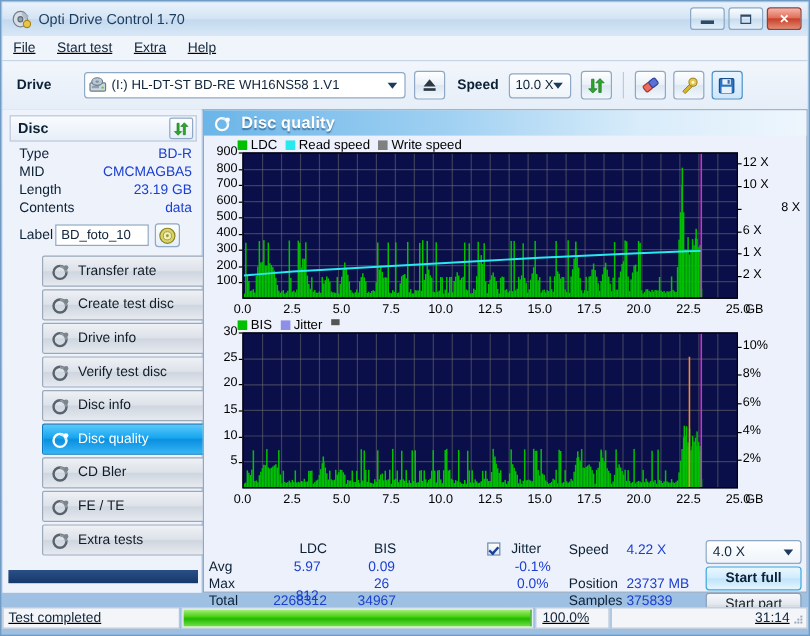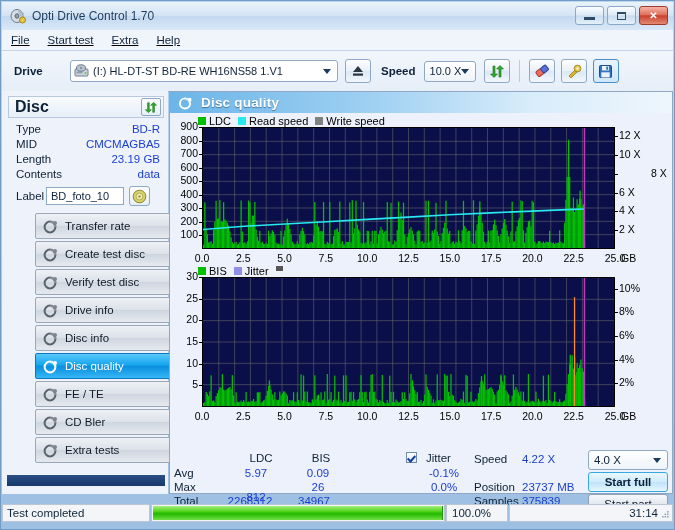--- a/index.html
+++ b/index.html
@@ -90,21 +90,21 @@
   #left{
     position:absolute;left:1px;top:90px;width:166px;height:403px;
     background:#eef2fa;
   }
   #disc-header{
     position:absolute;left:6px;top:5px;width:156px;height:22px;
     background:linear-gradient(180deg,#f9fbfe 0%,#e7eef8 100%);
     border:1px solid #b8c9dd;box-sizing:border-box;
     display:flex;align-items:center;
   }
-  #disc-header-label{margin-left:6px;font-weight:bold;font-size:16px;color:#0d2136;}
+  #disc-header-label{margin-left:6px;font-weight:bold;font-size:12px;color:#0d2136;}
   #disc-refresh{
     position:absolute;right:2px;top:1px;width:20px;height:18px;
     border:1px solid #8fa9c4;border-radius:2px;
     background:linear-gradient(180deg,#fdfefe 0%,#e6eef7 100%);
     display:flex;align-items:center;justify-content:center;box-sizing:border-box;
   }
   #disc-info{position:absolute;left:6px;top:30px;width:156px;}
   .di-row{display:flex;height:15px;align-items:center;font-size:11.5px;}
   .di-key{width:64px;color:#0d2136;padding-left:8px;box-sizing:border-box;}
   .di-val{flex:1;text-align:right;color:#1a3fd0;padding-right:4px;}
@@ -196,21 +196,21 @@
     position:absolute;left:418px;top:44px;width:80px;height:20px;
     border:1px solid #8ea0b4;border-radius:3px;box-sizing:border-box;
     background:linear-gradient(180deg,#f6f8fb 0%,#e4e9ef 48%,#d6dde6 52%,#eef1f5 100%);
     display:flex;align-items:center;justify-content:center;
     font-size:11.5px;color:#111c28;
   }
 
   
   #statusbar{
     position:absolute;left:1px;top:503px;width:671px;height:22px;
-    display:flex;
+    display:flex;align-items:center;text-decoration:underline;
   }
   .sb-cell{
     height:18px;background:#f3f5f9;border:1px solid #b9c6d6;box-sizing:border-box;
     display:flex;align-items:center;font-size:11.5px;color:#10243a;
   }
   #sb-text{width:148px;padding-left:4px;}
   #sb-progress{width:294px;margin-left:1px;position:relative;padding:1px;}
   #sb-progress-fill{
     height:100%;width:100%;
     background:linear-gradient(180deg,#a5ef7e 0%,#4fd218 40%,#21b800 55%,#72e046 100%);
@@ -384,31 +384,31 @@
         <span class="nav-lbl">Create test disc</span>
       </div>
       <div class="navbtn">
         <span class="nav-ic">
           <svg width="15" height="15" viewBox="0 0 15 15">
               <circle cx="7" cy="8" r="5.4" fill="none" stroke="#59636e" stroke-width="2"></circle>
               <path d="M7 3 A5 5 0 0 1 12 8" stroke="#8d959d" stroke-width="2" fill="none"></path>
               <circle cx="12" cy="4" r="2" fill="#7b858f"></circle>
             </svg>
         </span>
-        <span class="nav-lbl">Verify test disc</span>
+        <span class="nav-lbl">Drive info</span>
       </div>
       <div class="navbtn">
         <span class="nav-ic">
           <svg width="15" height="15" viewBox="0 0 15 15">
               <circle cx="7" cy="8" r="5.4" fill="none" stroke="#59636e" stroke-width="2"></circle>
               <path d="M7 3 A5 5 0 0 1 12 8" stroke="#8d959d" stroke-width="2" fill="none"></path>
               <circle cx="12" cy="4" r="2" fill="#7b858f"></circle>
             </svg>
         </span>
-        <span class="nav-lbl">Drive info</span>
+        <span class="nav-lbl">Verify test disc</span>
       </div>
       <div class="navbtn">
         <span class="nav-ic">
           <svg width="15" height="15" viewBox="0 0 15 15">
               <circle cx="7" cy="8" r="5.4" fill="none" stroke="#59636e" stroke-width="2"></circle>
               <path d="M7 3 A5 5 0 0 1 12 8" stroke="#8d959d" stroke-width="2" fill="none"></path>
               <circle cx="12" cy="4" r="2" fill="#7b858f"></circle>
             </svg>
         </span>
         <span class="nav-lbl">Disc info</span>
@@ -424,31 +424,31 @@
         <span class="nav-lbl">Disc quality</span>
       </div>
       <div class="navbtn">
         <span class="nav-ic">
           <svg width="15" height="15" viewBox="0 0 15 15">
               <circle cx="7" cy="8" r="5.4" fill="none" stroke="#59636e" stroke-width="2"></circle>
               <path d="M7 3 A5 5 0 0 1 12 8" stroke="#8d959d" stroke-width="2" fill="none"></path>
               <circle cx="12" cy="4" r="2" fill="#7b858f"></circle>
             </svg>
         </span>
-        <span class="nav-lbl">FE / TE</span>
+        <span class="nav-lbl">CD Bler</span>
       </div>
       <div class="navbtn">
         <span class="nav-ic">
           <svg width="15" height="15" viewBox="0 0 15 15">
               <circle cx="7" cy="8" r="5.4" fill="none" stroke="#59636e" stroke-width="2"></circle>
               <path d="M7 3 A5 5 0 0 1 12 8" stroke="#8d959d" stroke-width="2" fill="none"></path>
               <circle cx="12" cy="4" r="2" fill="#7b858f"></circle>
             </svg>
         </span>
-        <span class="nav-lbl">CD Bler</span>
+        <span class="nav-lbl">FE / TE</span>
       </div>
       <div class="navbtn">
         <span class="nav-ic">
           <svg width="15" height="15" viewBox="0 0 15 15">
               <circle cx="7" cy="8" r="5.4" fill="none" stroke="#59636e" stroke-width="2"></circle>
               <path d="M7 3 A5 5 0 0 1 12 8" stroke="#8d959d" stroke-width="2" fill="none"></path>
               <circle cx="12" cy="4" r="2" fill="#7b858f"></circle>
             </svg>
         </span>
         <span class="nav-lbl">Extra tests</span>
@@ -844,21 +844,21 @@
         <div class="ytick" style="left: 2px; top: 70.6667px; width: 26px;">600</div>
         <i class="tickmark" style="left: 29px; top: 75.6667px; width: 3px; height: 1px;"></i>
         <div class="ytick" style="left: 2px; top: 57.1111px; width: 26px;">700</div>
         <i class="tickmark" style="left: 29px; top: 62.1111px; width: 3px; height: 1px;"></i>
         <div class="ytick" style="left: 2px; top: 43.5556px; width: 26px;">800</div>
         <i class="tickmark" style="left: 29px; top: 48.5556px; width: 3px; height: 1px;"></i>
         <div class="ytick" style="left: 2px; top: 30px; width: 26px;">900</div>
         <i class="tickmark" style="left: 29px; top: 35px; width: 3px; height: 1px;"></i>
         <div class="ytick-r" style="left: 449px; top: 133.231px; width: 34px;">2 X</div>
         <i class="tickmark" style="left: 445px; top: 138.231px; width: 3px; height: 1px;"></i>
-        <div class="ytick-r" style="left: 449px; top: 114.462px; width: 34px;">4 X</div>
+        <div class="ytick-r" style="left: 449px; top: 114.462px; width: 34px;">1 X</div>
         <i class="tickmark" style="left: 445px; top: 119.462px; width: 3px; height: 1px;"></i>
         <div class="ytick-r" style="left: 449px; top: 95.6923px; width: 34px;">6 X</div>
         <i class="tickmark" style="left: 445px; top: 100.692px; width: 3px; height: 1px;"></i>
         <div class="ytick-r" style="left: 449px; top: 76.9231px; width: 34px; margin-left: 32px;">8 X</div>
         <i class="tickmark" style="left: 445px; top: 81.9231px; width: 3px; height: 1px;"></i>
         <div class="ytick-r" style="left: 449px; top: 58.1538px; width: 34px;">10 X</div>
         <i class="tickmark" style="left: 445px; top: 63.1538px; width: 3px; height: 1px;"></i>
         <div class="ytick-r" style="left: 449px; top: 39.3846px; width: 34px;">12 X</div>
         <i class="tickmark" style="left: 445px; top: 44.3846px; width: 3px; height: 1px;"></i>
         <div class="xtick" style="left: 16px; top: 160px; width: 32px;">0.0</div>

